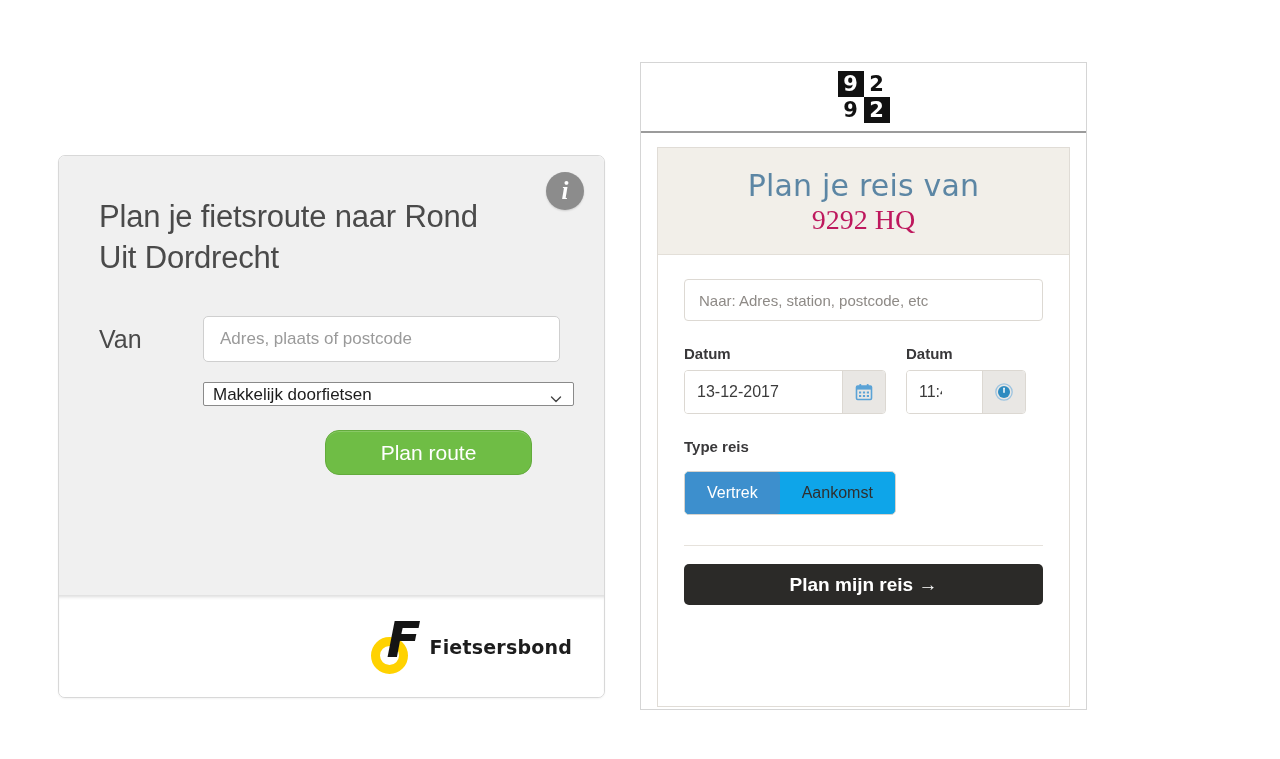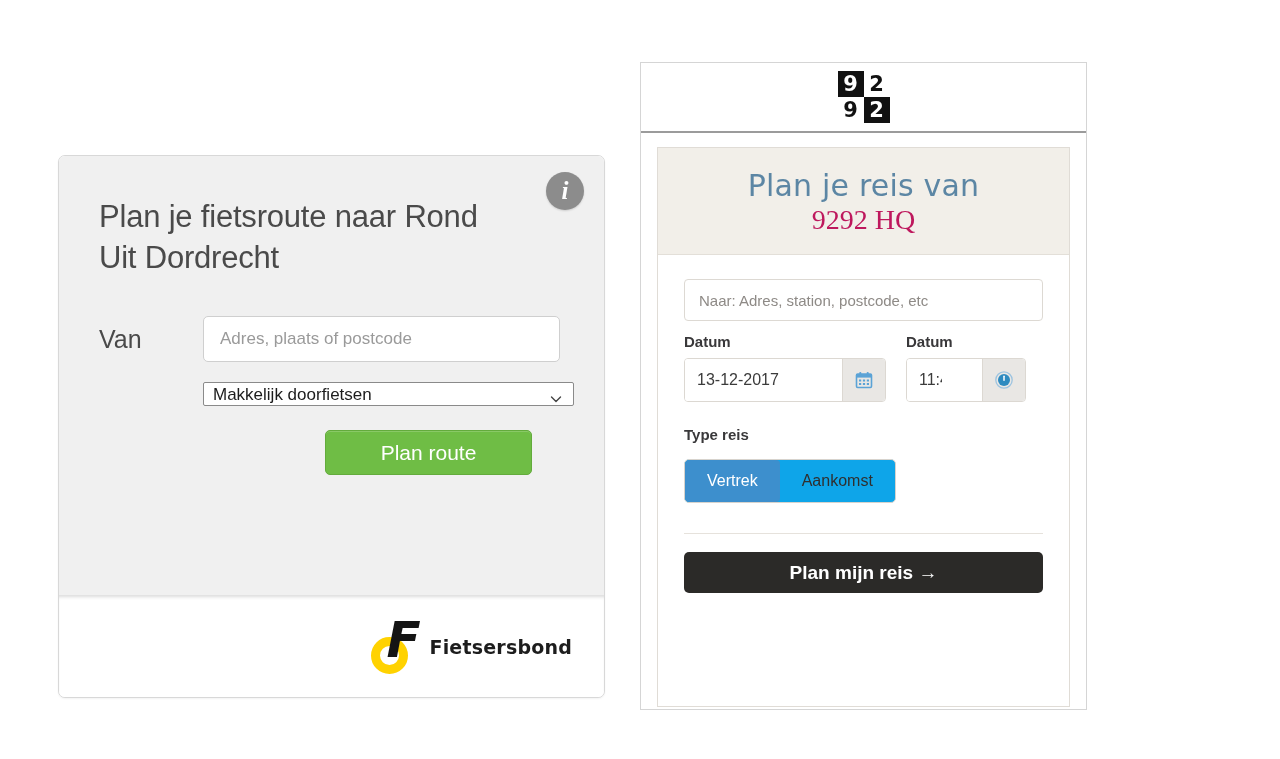--- a/index.html
+++ b/index.html
@@ -132,21 +132,21 @@
     display: flex;
     justify-content: flex-end;
     margin-top: 24px;
     padding-right: 28px;
   }
   #fb-plan-route-button {
     width: 207px;
     height: 45px;
     background: #6fbd45;
     border: 1px solid #63ab3c;
-    border-radius: 5px;
+    border-radius: 14px;
     color: #ffffff;
     font-family: "Liberation Sans", sans-serif;
     font-size: 21px;
     cursor: pointer;
     box-shadow: inset 0 1px 0 rgba(255,255,255,0.18);
   }
   #fb-footer {
     height: 101px;
     background: #ffffff;
     box-shadow: inset 0 3px 4px -3px rgba(0,0,0,0.22);
@@ -270,21 +270,21 @@
     background: #ffffff;
     padding: 0 14px;
     font-family: "Liberation Sans", sans-serif;
     font-size: 15px;
     color: #3a3a3a;
     outline: none;
   }
   #n9-naar-input::placeholder { color: #8e8a86; opacity: 1; }
   #n9-datetime-row {
     display: flex;
-    margin-top: 12px;
+    margin-top: 24px;
   }
   .n9-field-group { flex: 0 0 auto; }
   #n9-datum-group { width: 202px; margin-right: 20px; }
   #n9-tijd-group { width: 120px; }
   .n9-field-label {
     display: block;
     font-family: "Liberation Sans", sans-serif;
     font-size: 15px;
     font-weight: bold;
     color: #39383a;

